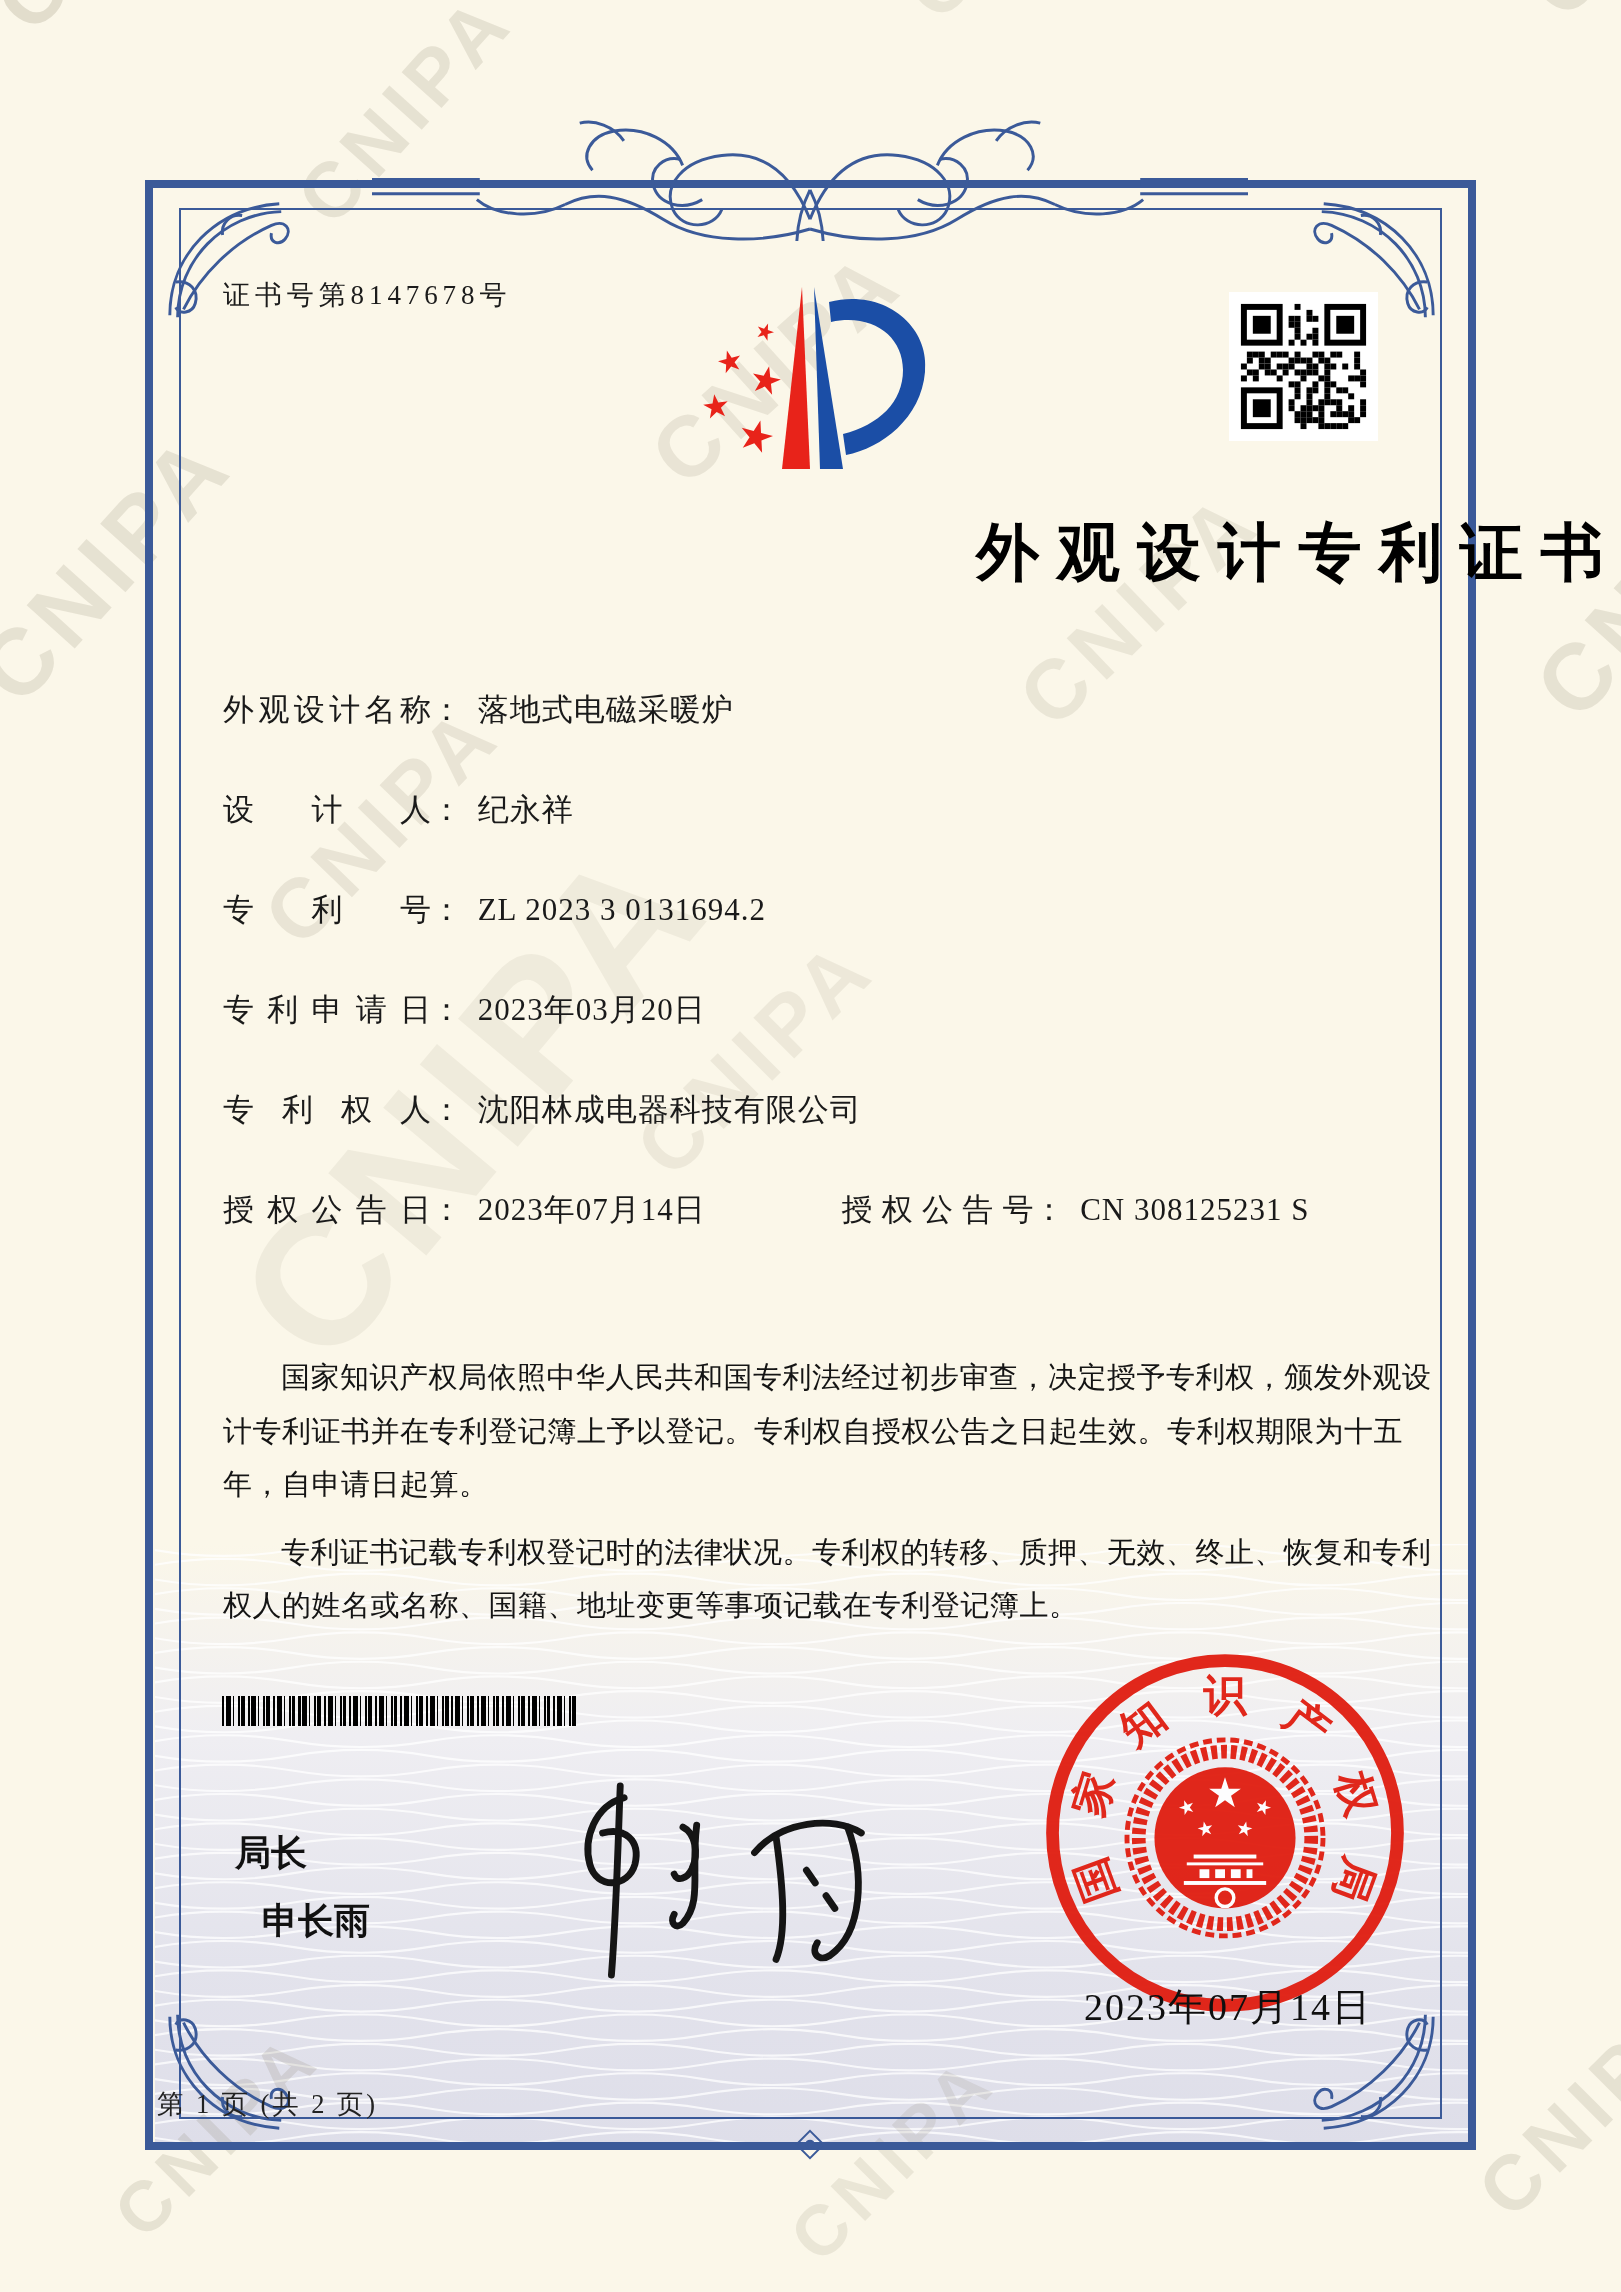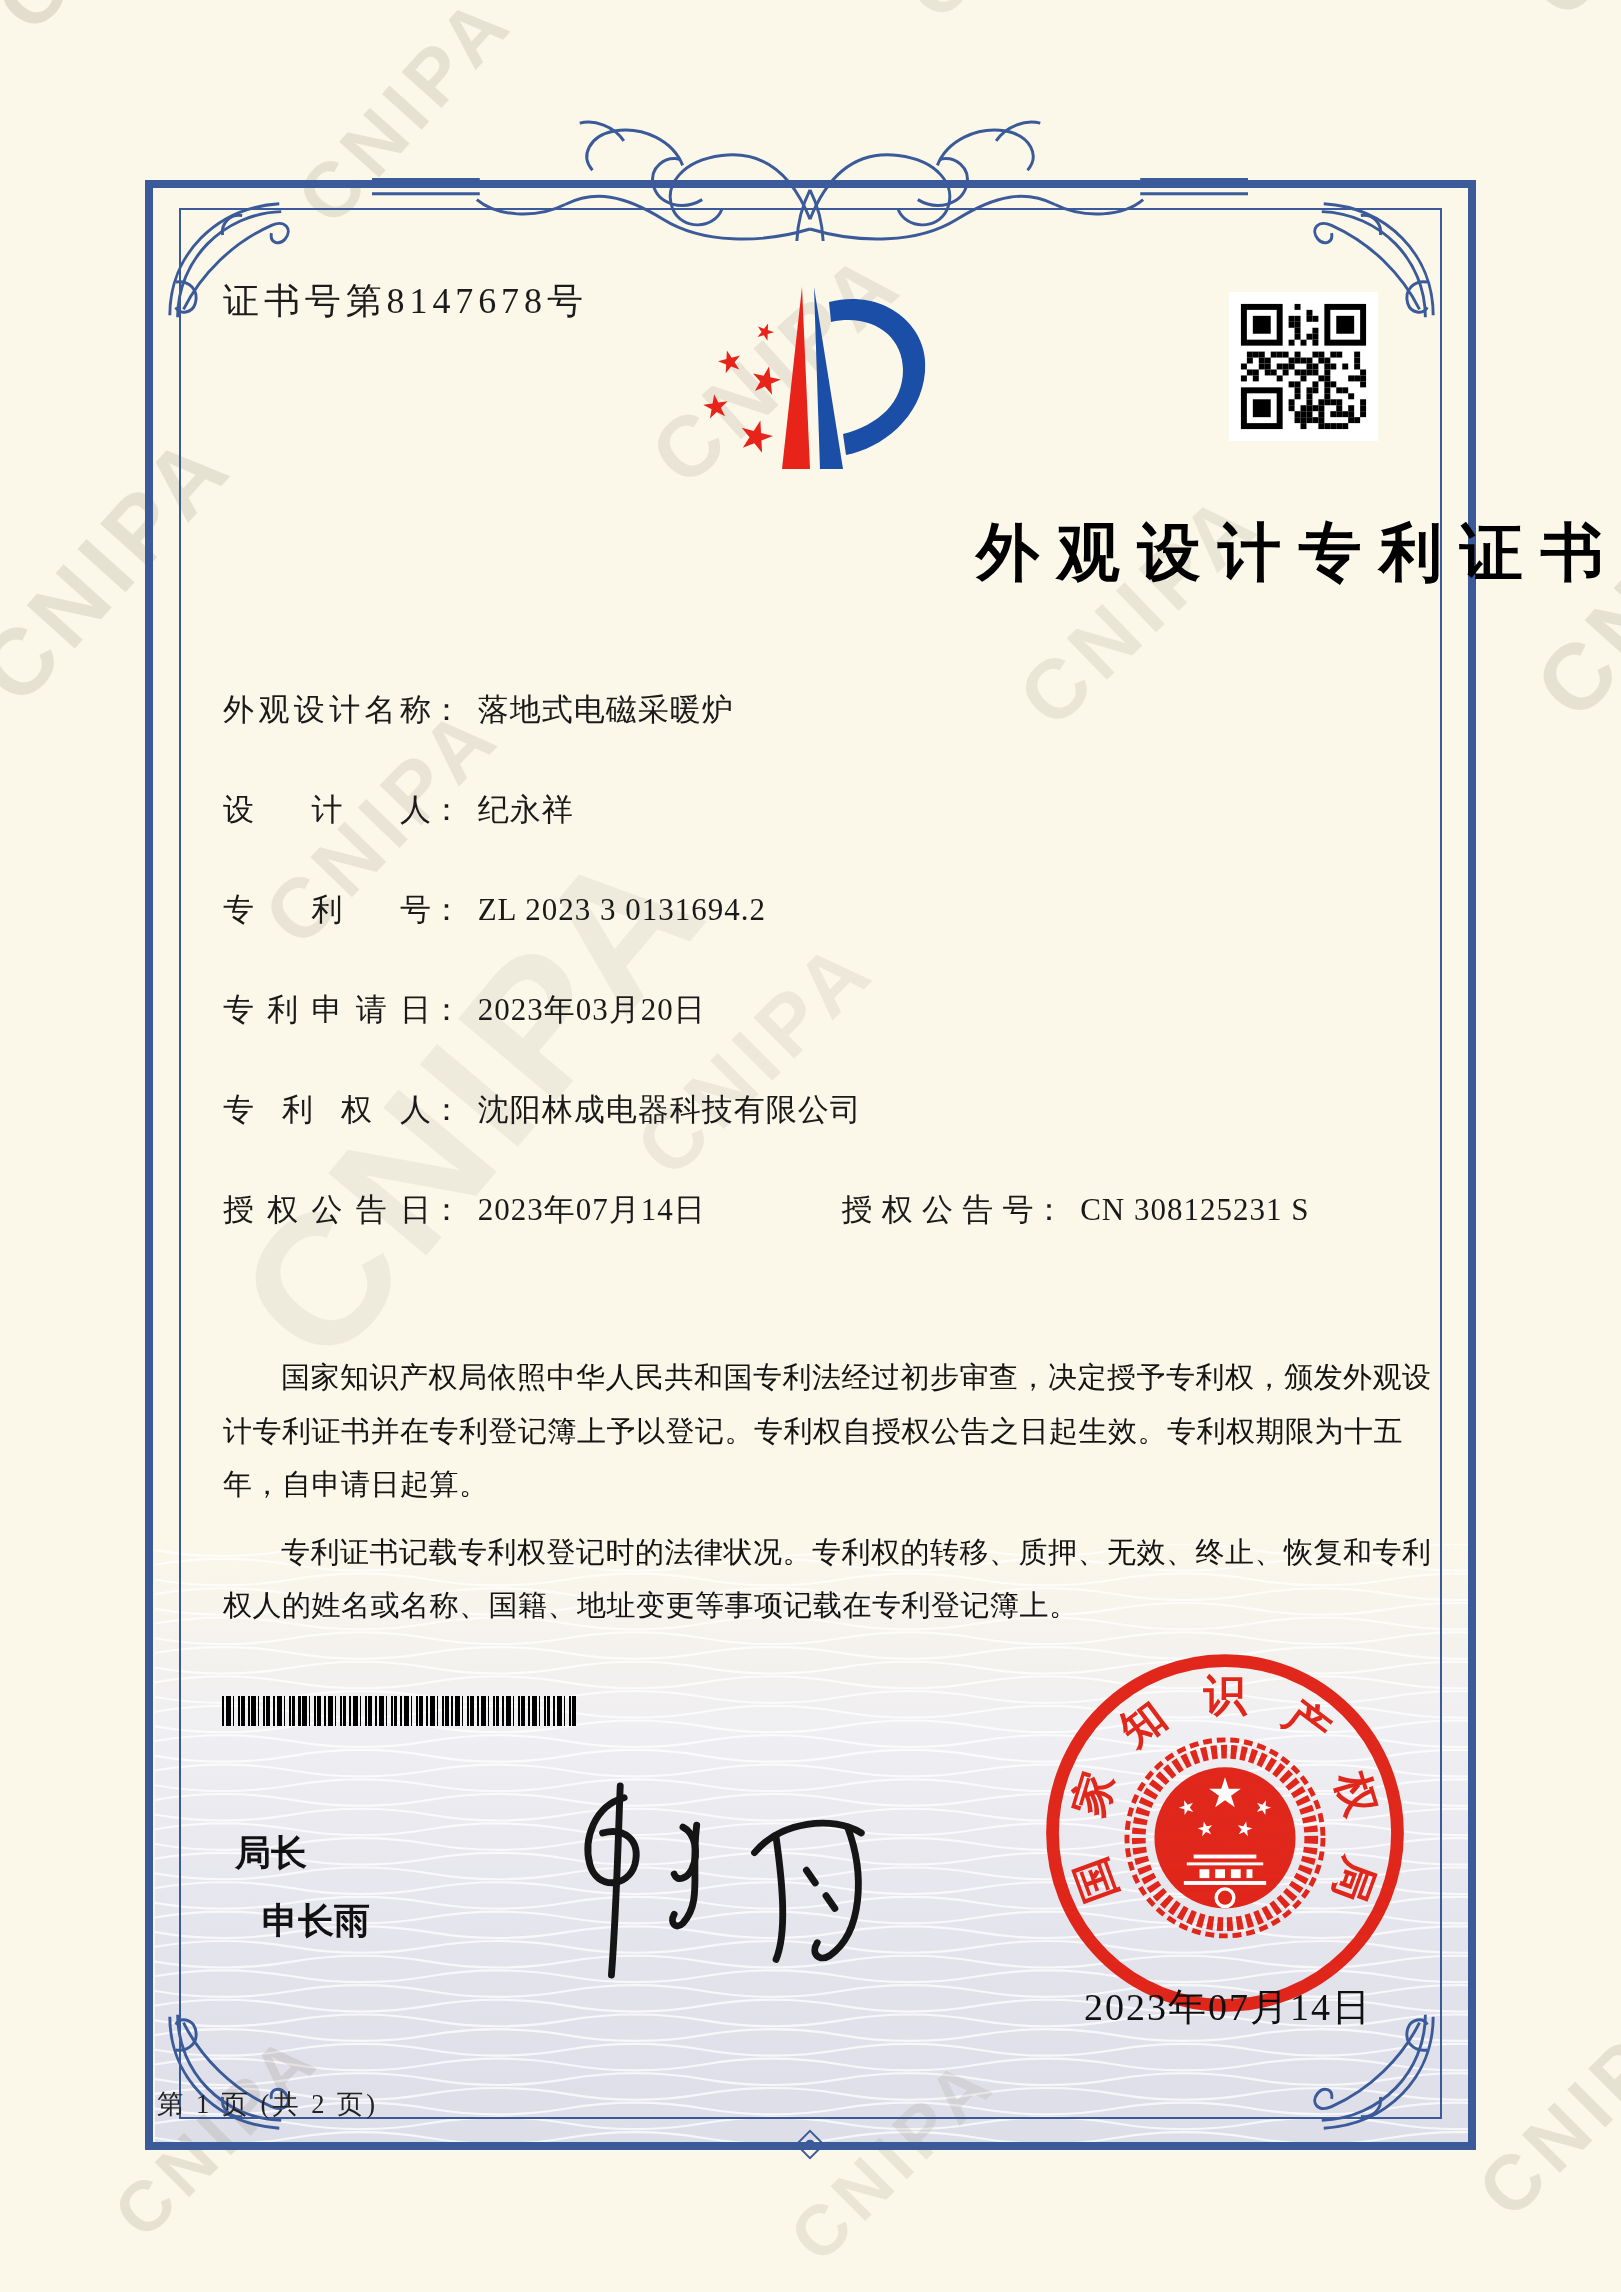--- a/index.html
+++ b/index.html
@@ -22,21 +22,21 @@
                border:2.9px solid #3b5a99;box-sizing:border-box;z-index:3;}
   .headpiece{position:absolute;left:372px;top:74px;z-index:4;}
   .corner{position:absolute;width:129px;height:129px;z-index:4;}
   .c-tl{left:162px;top:196px;}
   .c-tr{left:1185px;top:196px;transform:translateX(127px) scaleX(-1);}
   .c-bl{left:162px;top:1880px;transform:translateY(127px) scaleY(-1);}
   .c-br{left:1185px;top:1880px;transform:translate(127px,127px) scale(-1,-1);}
   .bottom-orn{position:absolute;left:771px;top:2125px;z-index:4;}
 
   
-  .cert-no{position:absolute;left:223px;top:277px;font-size:36px;letter-spacing:4.9px;color:#1c1c1c;z-index:5;}
+  .cert-no{position:absolute;left:223px;top:277px;font-size:27px;letter-spacing:4.9px;color:#1c1c1c;z-index:5;}
   .logo{position:absolute;left:702px;top:282px;z-index:5;}
   .qr{position:absolute;left:1229px;top:292px;width:149px;height:149px;background:#fff;z-index:5;}
   .title{position:absolute;left:0;top:510px;width:1621px;margin:0;text-align:right;
          font-size:63px;font-weight:bold;letter-spacing:17.6px;padding-left:17.6px;box-sizing:border-box;
          color:#000;z-index:5;}
 
   .fields{position:absolute;left:223px;top:689px;width:1237px;z-index:5;}
   .fieldrow{height:100px;font-size:31px;color:#1a1a1a;white-space:nowrap;}
   .flabel{display:inline-block;width:208px;text-align:justify;text-align-last:justify;vertical-align:top;}
   .flabel.l2{width:192px;margin-left:7px;}

